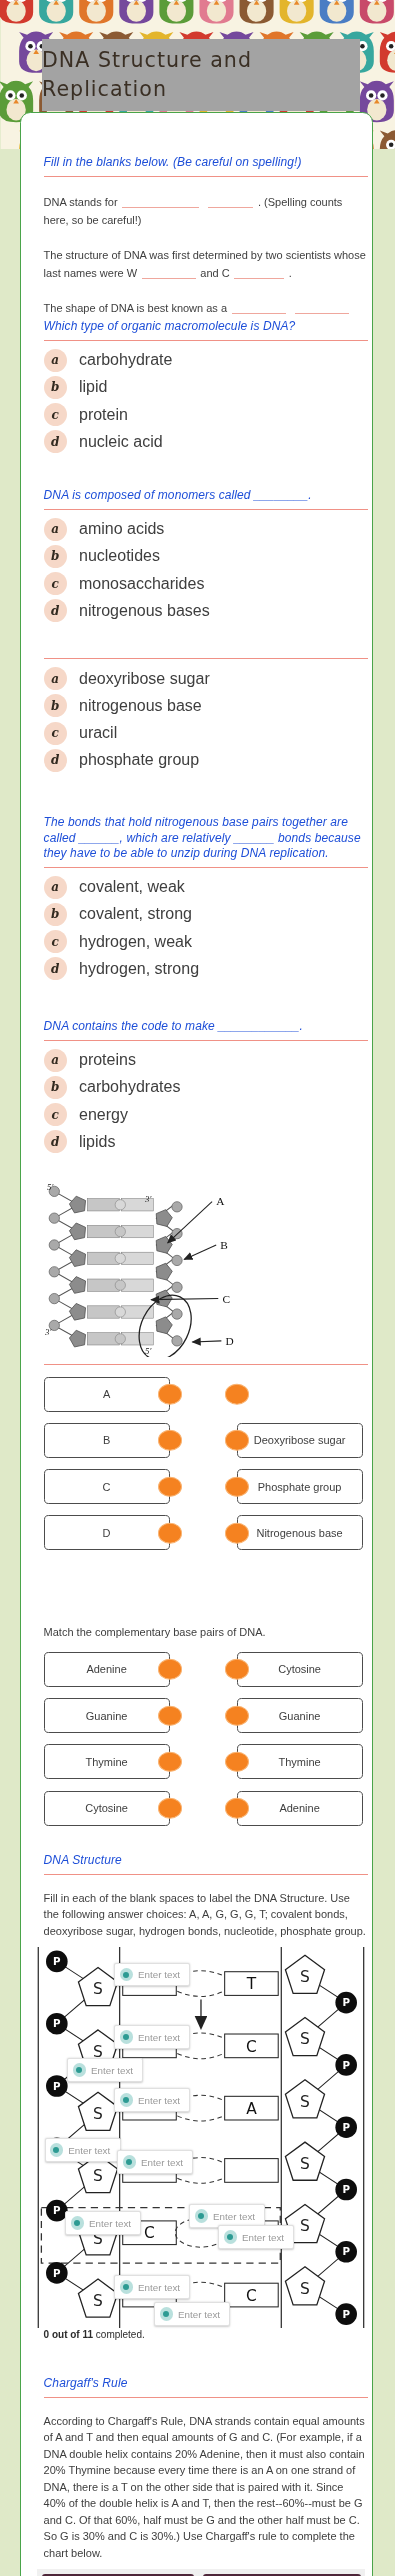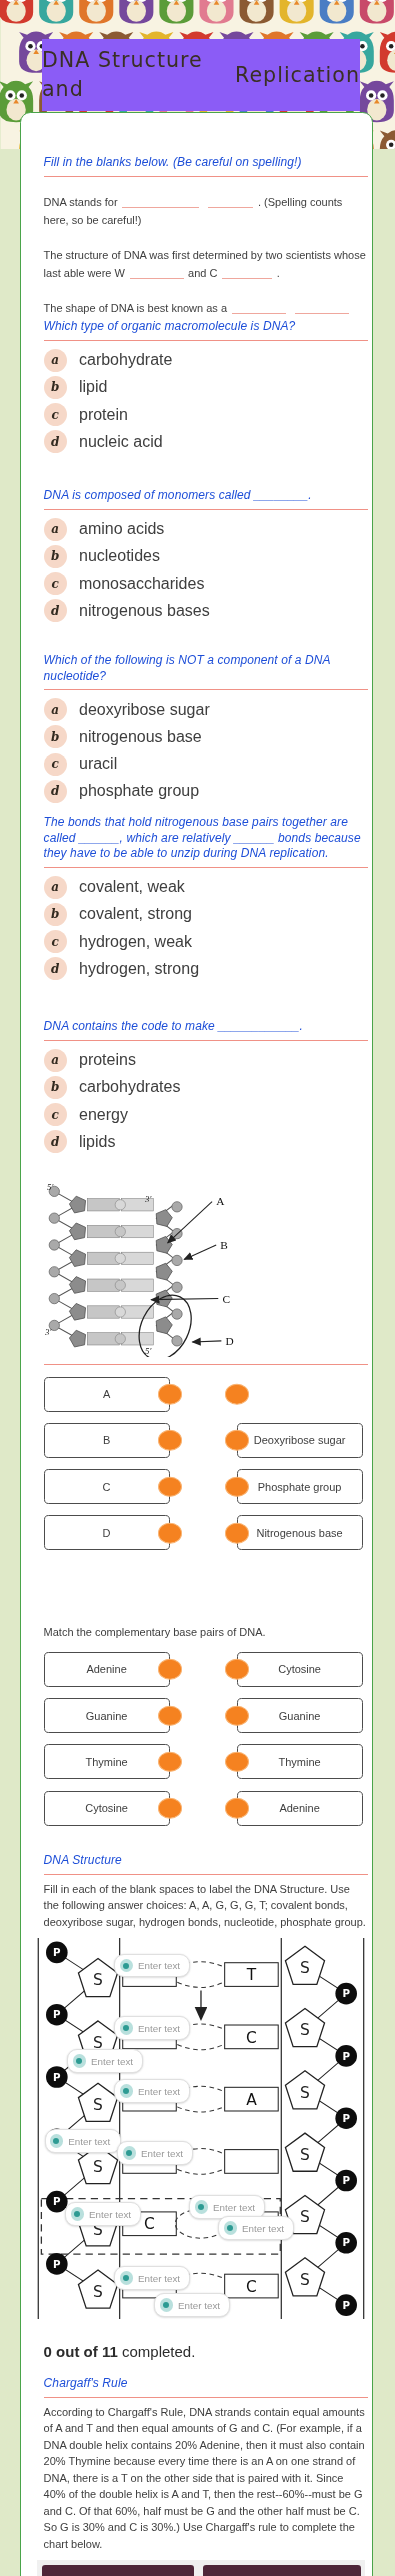--- a/index.html
+++ b/index.html
@@ -1,44 +1,44 @@
 <!DOCTYPE html>
 <html style="font-size:8.2px"><head>
 <meta charset="utf-8">
 <style>
   html,body{margin:0;padding:0;}
   body{width:396px;font-family:"Liberation Sans","DejaVu Sans",sans-serif;}
   .page{position:relative;width:396px;height:3899px;background:#dfe9c8;overflow:hidden;}
   .owl-band{position:absolute;top:0;left:0;width:396px;height:149px;}
-  .banner{position:absolute;left:42px;top:39px;width:318px;height:72px;background:#8b5cf6;display:flex;flex-direction:row;align-items:center;justify-content:center;z-index:2;}
+  .banner{position:absolute;left:42px;top:39px;width:318px;height:72px;background:#a3a3a3;display:flex;flex-direction:column;align-items:flex-start;justify-content:center;z-index:2;}
   .banner-line{font-family:"DejaVu Sans",sans-serif;font-size:20.6px;line-height:29px;color:#3a2f24;letter-spacing:1px;}
   .card{position:absolute;left:19.6px;top:112px;width:353px;height:3767px;background:#ffffff;border:1.5px solid #4aa44a;border-radius:10.3px;box-sizing:border-box;z-index:3;}
   .q{position:absolute;left:23px;width:324px;}
   .q-title{color:#1d4ed8;font-style:italic;font-size:12px;line-height:15.5px;letter-spacing:0.1px;}
   .q-title-dark{color:#3e3e3e;font-size:11px;line-height:15.5px;margin-top:8px;}
   .q-hr{border:0;border-top:1px solid #f09186;margin:5.2px 0 0 0;width:100%;}
   .fill-p{font-size:11px;color:#3e3e3e;line-height:18.5px;margin-top:16px;}
   .blank{display:inline-block;border-bottom:1px solid #efa79d;height:10.3px;vertical-align:-2.1px;margin:0 4.6px;}
   .w150{width:77px}.w90{width:45px}.w105{width:54px}.w100{width:50px}
   .options{margin-top:8.2px;}
   .opt-row{display:flex;align-items:center;gap:12.4px;height:23px;margin-top:4.1px;}
   .opt-letter{flex:0 0 23px;width:23px;height:23px;border-radius:50%;background:#f6d8c8;display:flex;align-items:center;justify-content:center;font-family:"DejaVu Serif",serif;font-style:italic;font-weight:bold;font-size:12px;color:#322a20;}
   .opt-label{font-size:16px;color:#3e3e3e;}
   .match-row{position:relative;height:35px;margin-top:11.3px;}
   .match-box{position:absolute;top:0;height:35px;width:126px;border:1px solid #4c4c4c;border-radius:4.6px;background:#fff;display:flex;align-items:center;justify-content:center;font-size:11px;color:#3e3e3e;box-sizing:border-box;}
   .mb-left{left:0;} .mb-right{left:193px;}
   .match-dot{position:absolute;width:24px;height:20.6px;border-radius:50%;background:#f58220;border:1.5px solid #f9b473;top:50%;transform:translateY(-50%);box-sizing:border-box;z-index:2;}
   .dot-l{left:114px;} .dot-r{left:181px;}
-  .instr{font-size:11px;color:#3e3e3e;line-height:16.5px;margin-top:6px;}
+  .instr{font-size:11px;color:#3e3e3e;line-height:16.5px;margin-top:15px;}
   .diagram9{position:relative;width:329px;height:381px;margin-left:-6.2px;margin-top:8.2px;}
-  .pill{position:absolute;height:21.6px;background:#fff;border:0.5px solid #e0e0e0;border-radius:10px;box-shadow:0 0.5px 2.1px rgba(0,0,0,.2);display:flex;align-items:center;gap:5.2px;padding:0 9.3px 0 4.1px;z-index:5;}
+  .pill{position:absolute;height:21.6px;background:#fff;border:0.5px solid #e0e0e0;border-radius:2px;box-shadow:0 0.5px 2.1px rgba(0,0,0,.2);display:flex;align-items:center;gap:5.2px;padding:0 9.3px 0 4.1px;z-index:5;}
   .pill-dot{width:13.4px;height:13.4px;border-radius:50%;background:#b9e0dd;display:flex;align-items:center;justify-content:center;}
   .pill-dot span{width:6.2px;height:6.2px;border-radius:50%;background:#2d9b93;}
   .pill-text{font-size:9.8px;color:#9a9a9a;white-space:nowrap;}
-  .completed{font-size:15px;color:#2c2c2c;margin-top:24px;}
+  .completed{font-size:10px;color:#2c2c2c;margin-top:1px;}
   .w-table{background:#f0f0f0;padding:4.6px;display:flex;flex-direction:column;gap:4.6px;width:328px;margin-left:-6.2px;margin-top:8.2px;box-sizing:border-box;}
   .t-head{display:grid;grid-template-columns:152px 1fr;gap:9.3px;}
   .t-hcell{background:#4e2639;height:36px;border-radius:3.1px;display:flex;align-items:center;padding-left:8.2px;color:#e8503f;font-size:10.8px;}
 </style>
 </head>
 <body>
 
 <div class="page">
 
   <svg class="owl-band" viewBox="0 0 768 290" width="396" height="149">
@@ -103,21 +103,21 @@
 
   <div class="card">
 
     <section class="q" style="top:42px">
       <div class="q-title">Fill in the blanks below.  (Be careful on spelling!)</div>
       <hr class="q-hr">
       <div class="fill-p">
         <span>DNA stands for</span><span class="blank w150"></span><span class="blank w90"></span><span>. (Spelling counts here, so be careful!)</span>
       </div>
       <div class="fill-p">
-        <span>The structure of DNA was first determined by two scientists whose last able were W</span><span class="blank w105"></span><span>and C</span><span class="blank w100"></span><span>.</span>
+        <span>The structure of DNA was first determined by two scientists whose last names were W</span><span class="blank w105"></span><span>and C</span><span class="blank w100"></span><span>.</span>
       </div>
       <div class="fill-p">
         <span>The shape of DNA is best known as a</span><span class="blank w105"></span><span class="blank w105"></span>
       </div>
     </section>
 
     <section class="q" style="top:206px">
       <div class="q-title">Which type of organic macromolecule is DNA?</div>
       <hr class="q-hr">
       <div class="options">
@@ -157,21 +157,20 @@
             <span class="opt-label">monosaccharides</span>
           </div>
         <div class="opt-row">
             <span class="opt-letter">d</span>
             <span class="opt-label">nitrogenous bases</span>
           </div>
       </div>
     </section>
 
     <section class="q" style="top:540px">
-      <div class="q-title">Which of the following is NOT a component of a DNA nucleotide?</div>
       <hr class="q-hr">
       <div class="options">
         <div class="opt-row">
             <span class="opt-letter">a</span>
             <span class="opt-label">deoxyribose sugar</span>
           </div>
         <div class="opt-row">
             <span class="opt-letter">b</span>
             <span class="opt-label">nitrogenous base</span>
           </div>

